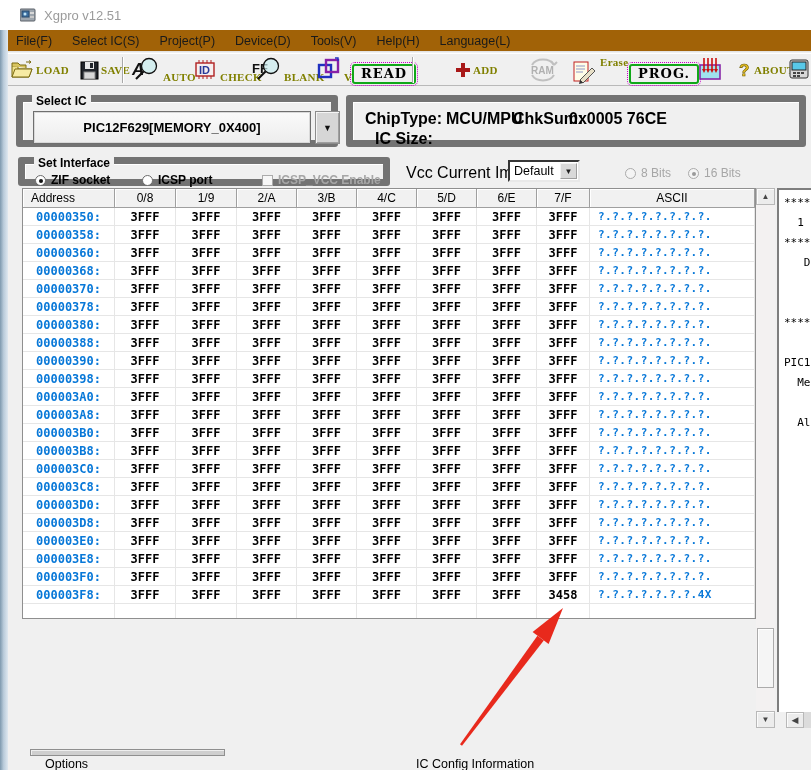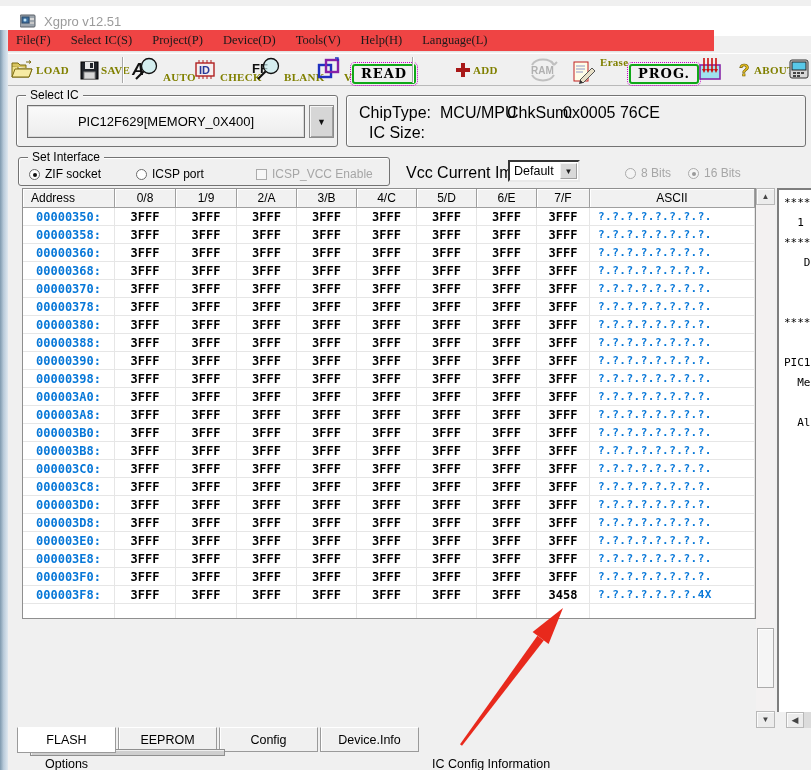--- a/index.html
+++ b/index.html
@@ -1,38 +1,38 @@
 <!DOCTYPE html>
 <html><head>
 <meta charset="utf-8">
 <style>
   * { margin:0; padding:0; box-sizing:border-box; }
   html,body { width:811px; height:770px; overflow:hidden; }
   body { font-family:"Liberation Sans", sans-serif; background:#F0F0F0; position:relative; }
   .win { position:absolute; inset:0; width:811px; height:770px; background:#F0F0F0; overflow:hidden; }
 
   
-  .titlebar { position:absolute; left:0; top:6px; width:811px; height:30px; background:#FFFFFF; }
+  .titlebar { position:absolute; left:0; top:0; width:811px; height:30px; background:#FFFFFF; }
   .app-icon { position:absolute; left:20px; top:7px; width:17px; height:16px; }
   .title-text { position:absolute; left:44px; top:8px; font-size:13px; color:#9B9B9B; }
 
   
-  .menubar { position:absolute; left:0; top:30px; width:714px; height:22px; background:#ef4444; display:flex; align-items:center; padding-left:6px; border-bottom:1px solid #E3E3E3;font-family:Liberation Serif, serif; }
+  .menubar { position:absolute; left:0; top:30px; width:811px; height:22px; background:#a16207; display:flex; align-items:center; padding-left:6px; border-bottom:1px solid #E3E3E3; }
   .menu-item { padding:2px 10px; font-size:12.5px; color:#1a1a1a; cursor:default; }
 
   
   .toolbar { position:absolute; left:0; top:53px; width:811px; height:33px; background:#F0F0F0; border-top:1px solid #FFFFFF; border-bottom:1px solid #B9B9B9; }
   .tbtn { position:absolute; top:0; height:32px; display:flex; align-items:center; gap:2px; }
   .tlabel { font:bold 11px "Liberation Serif", serif; color:#808000; letter-spacing:.3px; }
   .tlabel.sub { align-self:flex-end; margin-bottom:3px; }
   .tsep { position:absolute; top:3px; width:2px; height:26px; border-left:1px solid #A8A8A8; border-right:1px solid #FFFFFF; }
   .xbtn { font:bold 13px "DejaVu Serif", serif; color:#000; background:#F0F0F0; border:2px solid #10A818; outline:1px dotted #C800C8; outline-offset:1px; border-radius:3px; padding:0 7px 1px; letter-spacing:1px; }
 
   
-  .groupbox { position:absolute; border:1px solid #737373; border-radius:3px; box-shadow:1px 1px 0 #FFFFFF inset; }
+  .groupbox { position:absolute; border:7px solid #737373; border-radius:3px; box-shadow:1px 1px 0 #FFFFFF inset;font-weight:bold; }
   .gb-label { position:absolute; top:-8px; left:9px; background:#F0F0F0; padding:0 4px; font-size:12px; color:#000; }
 
   .combo-display { position:absolute; left:10px; top:9px; width:278px; height:33px; background:linear-gradient(#FAFAFA,#EDEDED); border:1px solid #6F6F6F; box-shadow:0 0 0 1px #D9D9D9 inset; display:flex; align-items:center; justify-content:center; font-size:13px; color:#000; }
   .combo-btn { position:absolute; left:292px; top:9px; width:25px; height:33px; background:#D6D6D6; border:1px solid #8C8C8C; box-shadow:1px 1px 0 #F5F5F5 inset,-1px -1px 0 #9F9F9F inset; display:flex; align-items:center; justify-content:center; font-size:9px; color:#111; }
 
   .info-line { position:absolute; font-size:16px; color:#000; white-space:nowrap; }
 
   .radio { display:inline-block; width:11px; height:11px; border-radius:50%; border:1px solid #6B6B6B; background:#FFF; position:relative; vertical-align:-2px; margin-right:5px; }
   .radio.checked::after { content:""; position:absolute; left:2.5px; top:2.5px; width:4px; height:4px; border-radius:50%; background:#111; }
   .radio.disabled { border-color:#ABABAB; background:#F4F4F4; }
@@ -603,30 +603,24 @@
       <div class="pline"></div>
       <div class="pline">  Alg</div>
     </div>
   <div class="side-hscroll">
     <div class="hs-btn">
         <span>◀</span>
       </div>
     <div class="hs-track"></div>
   </div>
 
-  <div class="tabs" id="tabs">
-      <div class="tab active">FLASH</div>
-      <div class="tab">EEPROM</div>
-      <div class="tab">Config</div>
-      <div class="tab">Device.Info</div>
-    </div>
 
   <div class="divider-bar"></div>
   <span class="bottom-label" style="left:45px">Options</span>
-  <span class="bottom-label" style="left:432px">IC Config Information</span>
+  <span class="bottom-label" style="left:416px">IC Config Information</span>
 
   <div class="left-edge"></div>
 
   <svg class="arrow-overlay" viewBox="0 0 811 770">
     <polygon points="460,744.3 462,745.7 543.8,640.5 537.4,635.7" fill="#E8291C"></polygon>
     <polygon points="563,608 532.6,632.1 548.6,644.1" fill="#E8291C"></polygon>
   </svg>
 </div>
 
 </body></html>

